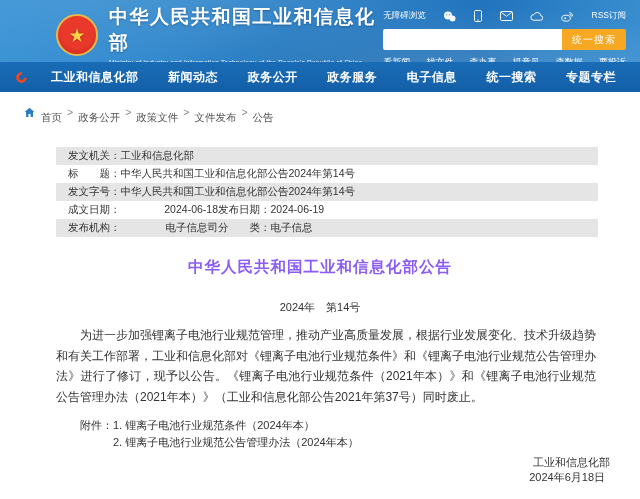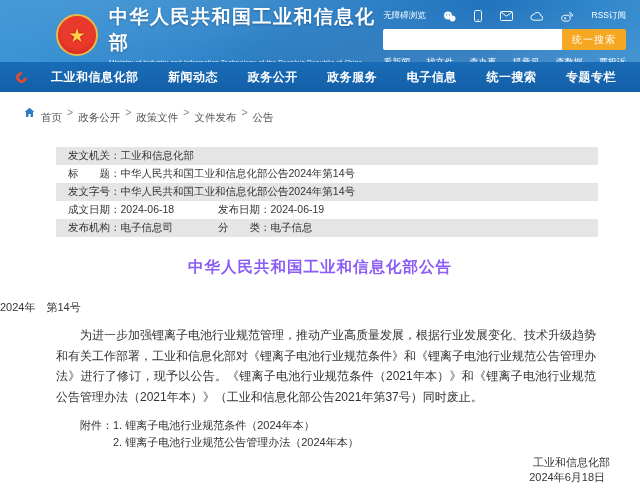--- a/index.html
+++ b/index.html
@@ -53,28 +53,28 @@
     gap:5px; font-size:10.5px; color:#555; }
   .breadcrumb .bc-item { cursor:pointer;margin-top:12px; }
   .breadcrumb .sep { color:#888; }
   .home-icon { display:inline-flex; margin-right:1px; }
 
   
   .meta-table { margin:28px 42px 0 56px; font-size:10.5px; }
   .meta-row { display:flex; align-items:center; height:18px; padding:0 12px; }
   .meta-row.gray { background:#e5e5e5; }
   .meta-cell { display:flex; white-space:nowrap; }
-  .meta-cell.first { width:150px; }
+  .meta-cell.first { width:150px;justify-content:space-between; }
   .meta-label { color:#333; }
   .meta-value { color:#333; }
 
   
   .doc-title { margin-top:20px; text-align:center; font-size:15.5px; font-weight:bold;
     color:#8b5cf6; letter-spacing:1px; }
-  .doc-issue { margin-top:22px; font-size:11px; color:#333; }
+  .doc-issue { margin-top:22px; text-align:center; font-size:11px; color:#333; }
   .doc-body { margin:10px 44px 0 56px; font-size:12px; line-height:20.5px;
     text-align:justify; text-indent:2em; color:#333; }
   .attachments { display:flex; margin:10px 44px 0 80px; font-size:11px; line-height:17px; }
   .attach-label { white-space:nowrap; }
   .attach-item { cursor:pointer; }
   .signature { margin:4px 30px 0 0; text-align:right; font-size:11px; line-height:15px; }
   .signature .sig-date { padding-right:5px; }
 </style>
 </head>
 <body>

